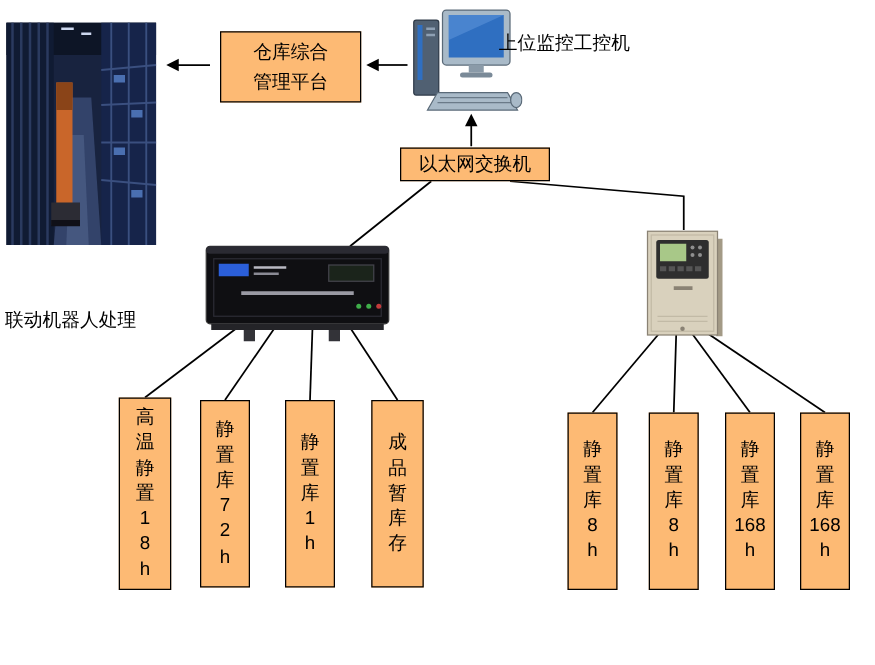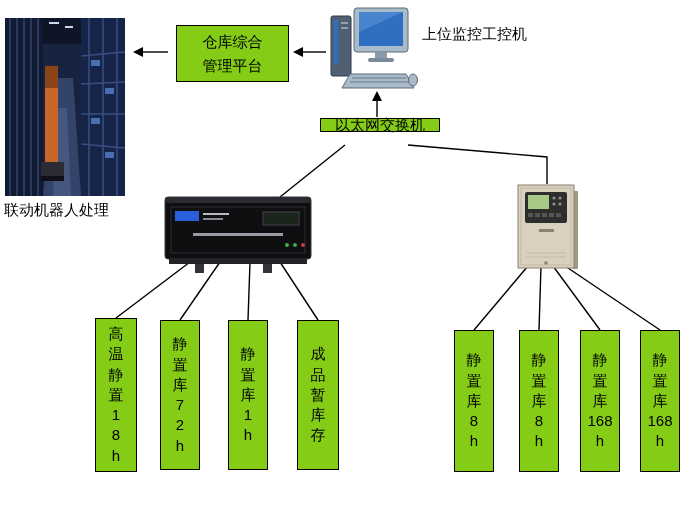--- a/index.html
+++ b/index.html
@@ -1,25 +1,25 @@
 <!DOCTYPE html>
 <html><head>
 <meta charset="utf-8">
 <style>
   * { margin:0; padding:0; box-sizing:border-box; }
   html,body { background:#ffffff; }
   body { font-family:"Liberation Sans","DejaVu Sans",sans-serif; color:#000; }
   .canvas { position:relative; width:700px; height:532px; background:#fff; overflow:hidden; }
   .abs { position:absolute; }
   .lines-svg { left:0; top:0; width:700px; height:532px; pointer-events:none; }
-  .node-box { border:1.3px solid #000; background:#84cc16; display:flex; align-items:center; justify-content:center; text-align:center; }
+  .node-box { border:1.3px solid #000; background:#fdba74; display:flex; align-items:center; justify-content:center; text-align:center; }
   .vbox { white-space:pre-line; font-size:15px; line-height:1.35; font-weight:400; }
   .label { font-size:15px; white-space:nowrap; }
   .platform-text { white-space:pre-line; font-size:15px; line-height:1.55; }
-  .caption { font-size:15px; }
+  .caption { font-size:15px;margin-top:46px; }
 </style>
 </head>
 <body>
 
 <div class="canvas">
 
   <svg class="abs lines-svg" viewBox="0 0 700 532" xmlns="http://www.w3.org/2000/svg">
     <g stroke="#000" stroke-width="1.4" fill="none">
 
       <line x1="168" y1="52" x2="142" y2="52"></line>
@@ -115,23 +115,23 @@
 
     <polygon points="22,68 78,68 86,82 14,82" fill="#a9bac8" stroke="#5a6a78" stroke-width="1"></polygon>
     <g stroke="#6a7a88" stroke-width="1">
       <line x1="24" y1="72" x2="78" y2="72"></line>
         <line x1="22" y1="76" x2="81" y2="76"></line>
     </g>
 
     <ellipse cx="85" cy="74" rx="4.5" ry="6" fill="#a9bac8" stroke="#5a6a78" stroke-width="1"></ellipse>
   </svg>
 
-  <div class="abs label" style="left:422px; top:25px;">上位监控工控机</div>
-
-  <div class="abs node-box" style="left:320px; top:118px; width:120px; height:14px;">
+  <div class="abs label" style="left:399px; top:25px;">上位监控工控机</div>
+
+  <div class="abs node-box" style="left:320px; top:118px; width:120px; height:27px;">
     <span class="label">以太网交换机</span>
   </div>
 
 
   <svg class="abs" style="left:163px; top:193px;" width="150" height="82" viewBox="0 0 150 82" xmlns="http://www.w3.org/2000/svg">
     <rect x="2" y="4" width="146" height="62" rx="3" fill="#0f0f12" stroke="#3a3a3a" stroke-width="1"></rect>
     <rect x="2" y="4" width="146" height="6" rx="3" fill="#2a2a32"></rect>
     <rect x="8" y="14" width="134" height="46" fill="none" stroke="#2c2c34" stroke-width="1"></rect>
     <rect x="12" y="18" width="24" height="10" fill="#2b5fd9"></rect>
     <rect x="40" y="20" width="26" height="2" fill="#b9b9c2"></rect>

